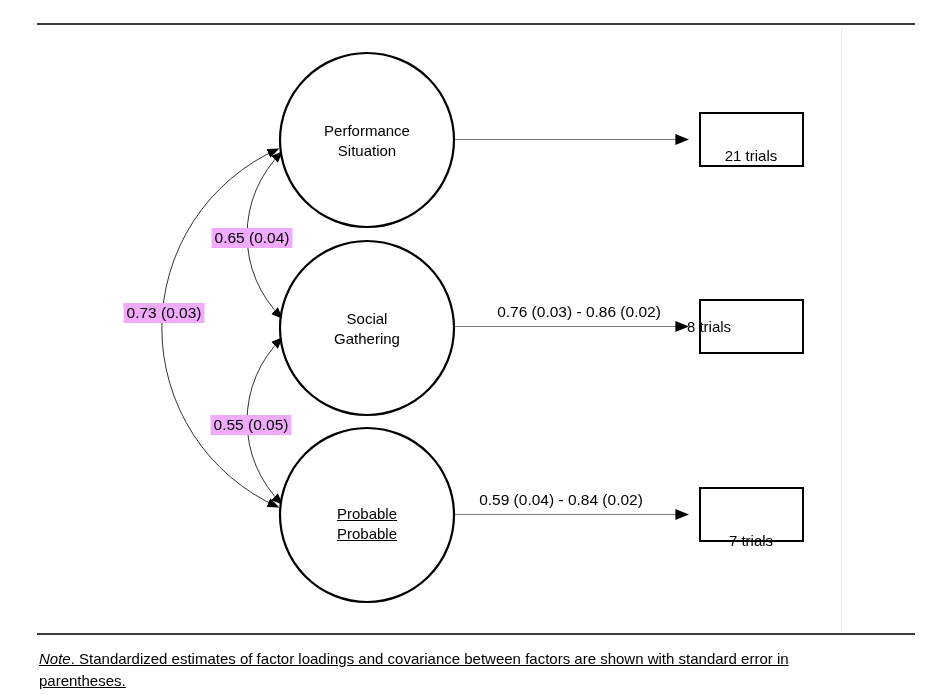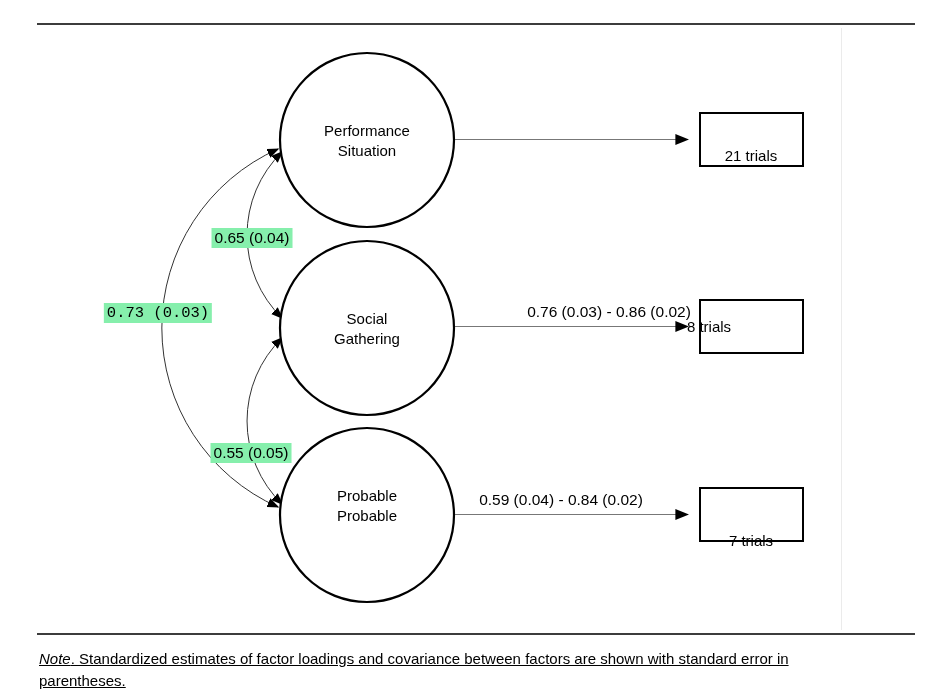--- a/index.html
+++ b/index.html
@@ -28,21 +28,21 @@
     position: absolute;
     transform: translate(-50%, -50%);
     white-space: nowrap;
     font-size: 15px;
     line-height: 20px;
   }
   .factor-label { text-align: center; font-size: 15px; }
   .loading-label { font-size: 15.5px; }
   .cov-label {
     font-size: 15.5px;
-    background: #86efac;
+    background: #f0abfc;
     padding: 0 3px;
   }
   .indicator-label { font-size: 15px; }
   .note-line {
     position: absolute;
     left: 39px;
     font-size: 15px;
     white-space: nowrap;
     text-decoration: underline;
   }
@@ -85,35 +85,35 @@
   </svg>
 
   <div class="lbl factor-label" style="left:367px; top:141px;">
     <div>Performance</div>
     <div>Situation</div>
   </div>
   <div class="lbl factor-label" style="left:367px; top:329px;">
     <div>Social</div>
     <div>Gathering</div>
   </div>
-  <div class="lbl factor-label" style="left:367px; top:506px;">
+  <div class="lbl factor-label" style="left:367px; top:524px;text-decoration:underline;">
     <div>Probable</div>
     <div>Probable</div>
   </div>
 
-  <div class="lbl loading-label" style="left:579px; top:312px;margin-left:30px;">0.76 (0.03) - 0.86 (0.02)</div>
+  <div class="lbl loading-label" style="left:579px; top:312px;">0.76 (0.03) - 0.86 (0.02)</div>
   <div class="lbl loading-label" style="left:561px; top:500px;">0.59 (0.04) - 0.84 (0.02)</div>
 
   <div class="lbl indicator-label" style="left:751px; top:140px;margin-top:16px;">21 trials</div>
   <div class="lbl indicator-label" style="left:709px; top:327px;">8 trials</div>
   <div class="lbl indicator-label" style="left:751px; top:541px;">7 trials</div>
 
   <div class="lbl cov-label" style="left:252px; top:238px;">0.65 (0.04)</div>
-  <div class="lbl cov-label" style="left:158px; top:313px;font-family:Liberation Mono, monospace;">0.73 (0.03)</div>
-  <div class="lbl cov-label" style="left:251px; top:425px;margin-top:28px;">0.55 (0.05)</div>
+  <div class="lbl cov-label" style="left:164px; top:313px;">0.73 (0.03)</div>
+  <div class="lbl cov-label" style="left:251px; top:425px;">0.55 (0.05)</div>
 
   <div class="rule" style="left:37px; top:633px; width:878px; height:1.5px;"></div>
 
   <div class="note-line" style="top:650px;">
     <span class="it">Note</span><span>. Standardized estimates of factor loadings and covariance between factors are shown with standard error in</span>
   </div>
   <div class="note-line" style="top:672px;">
     <span>parentheses.</span>
   </div>
 

